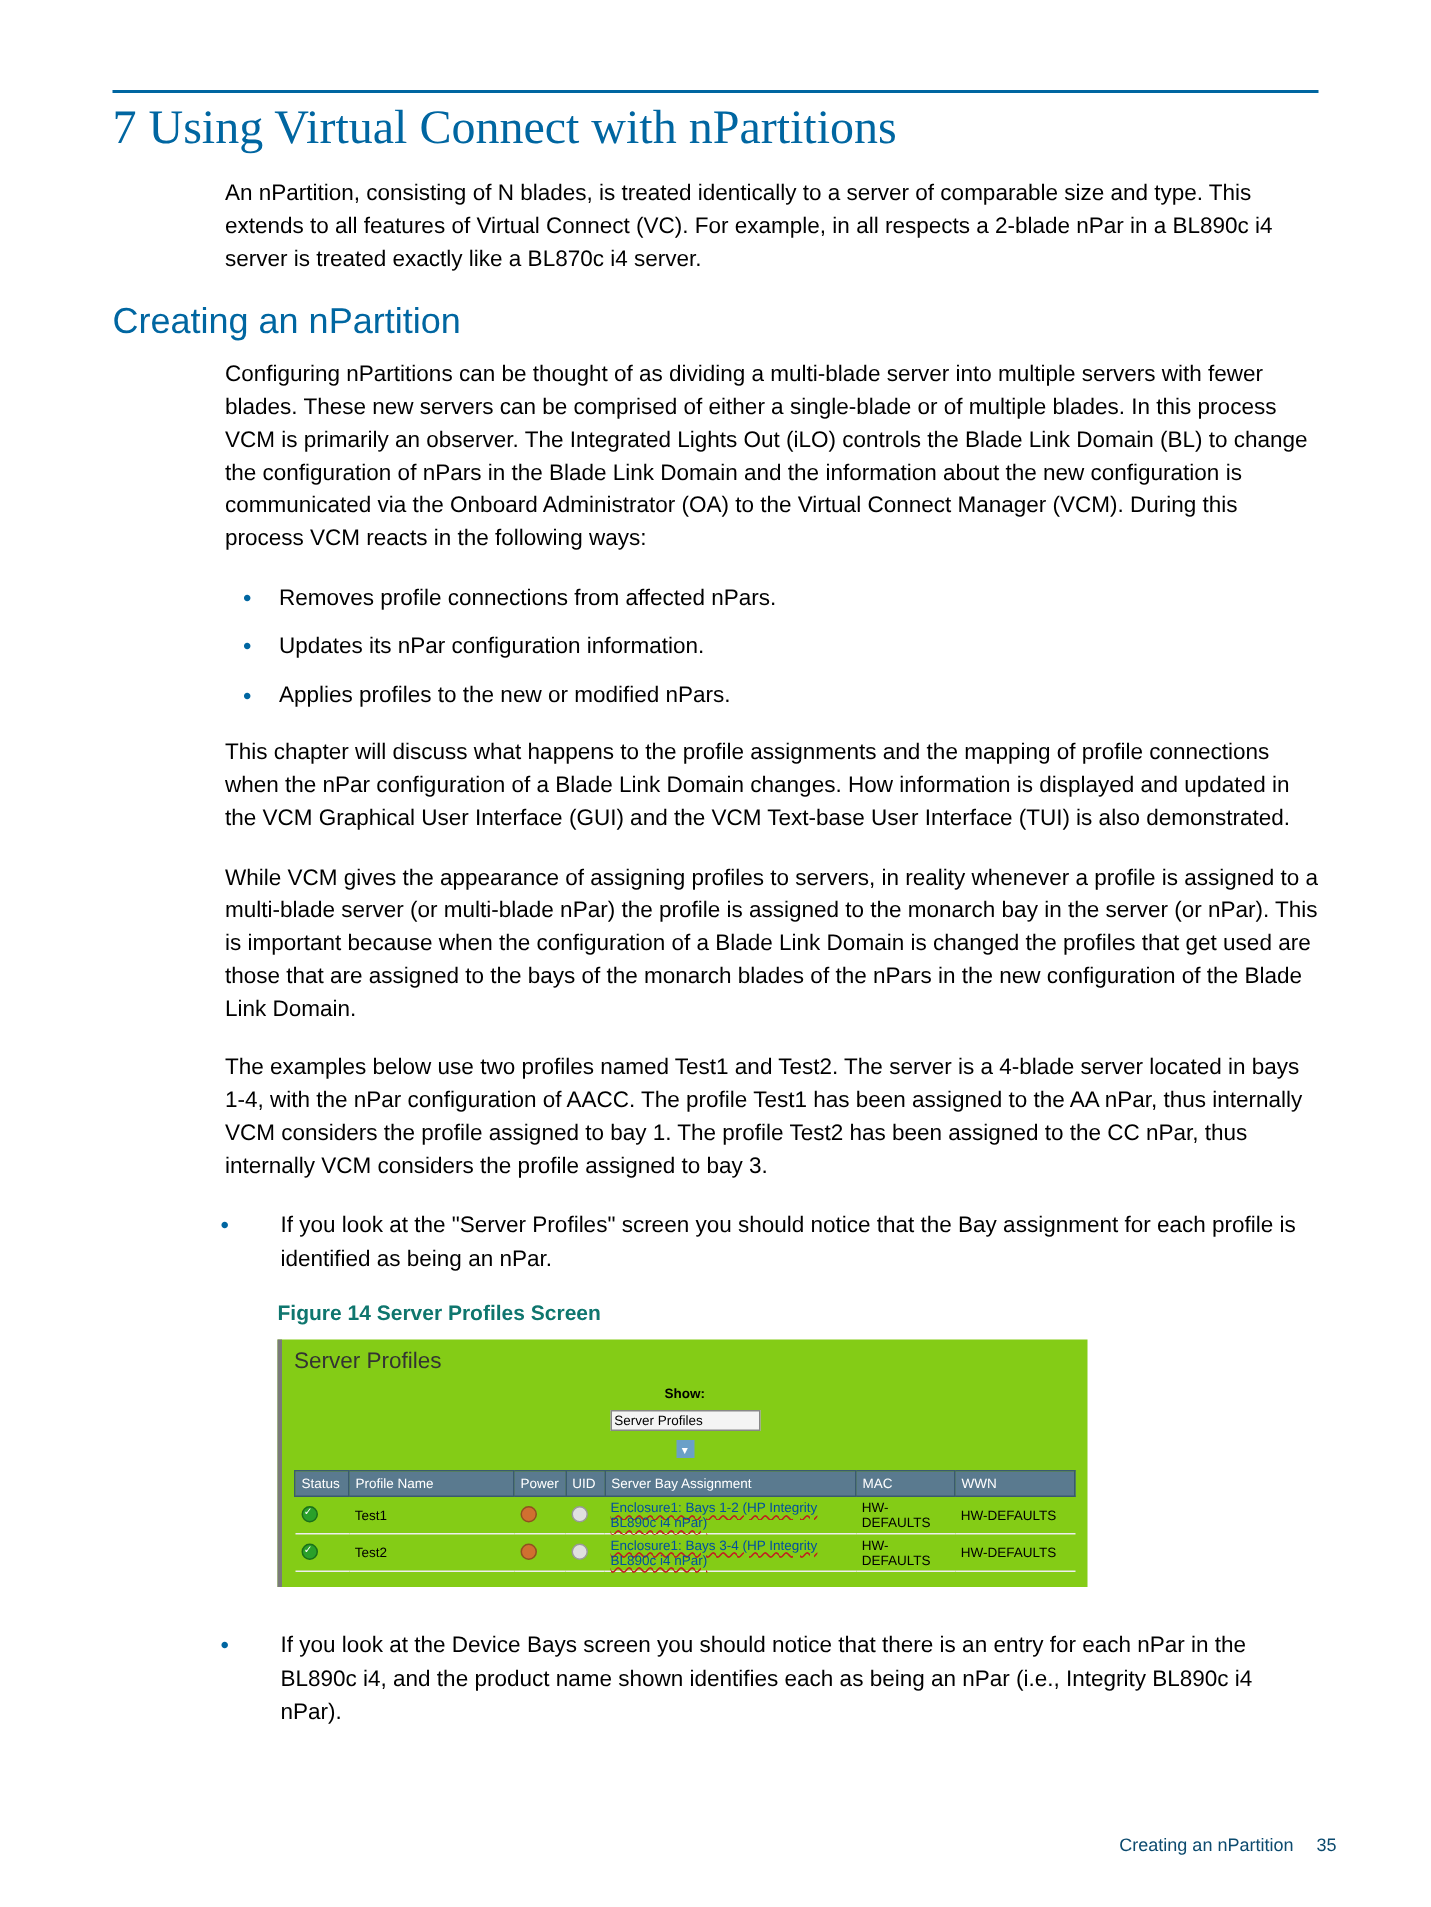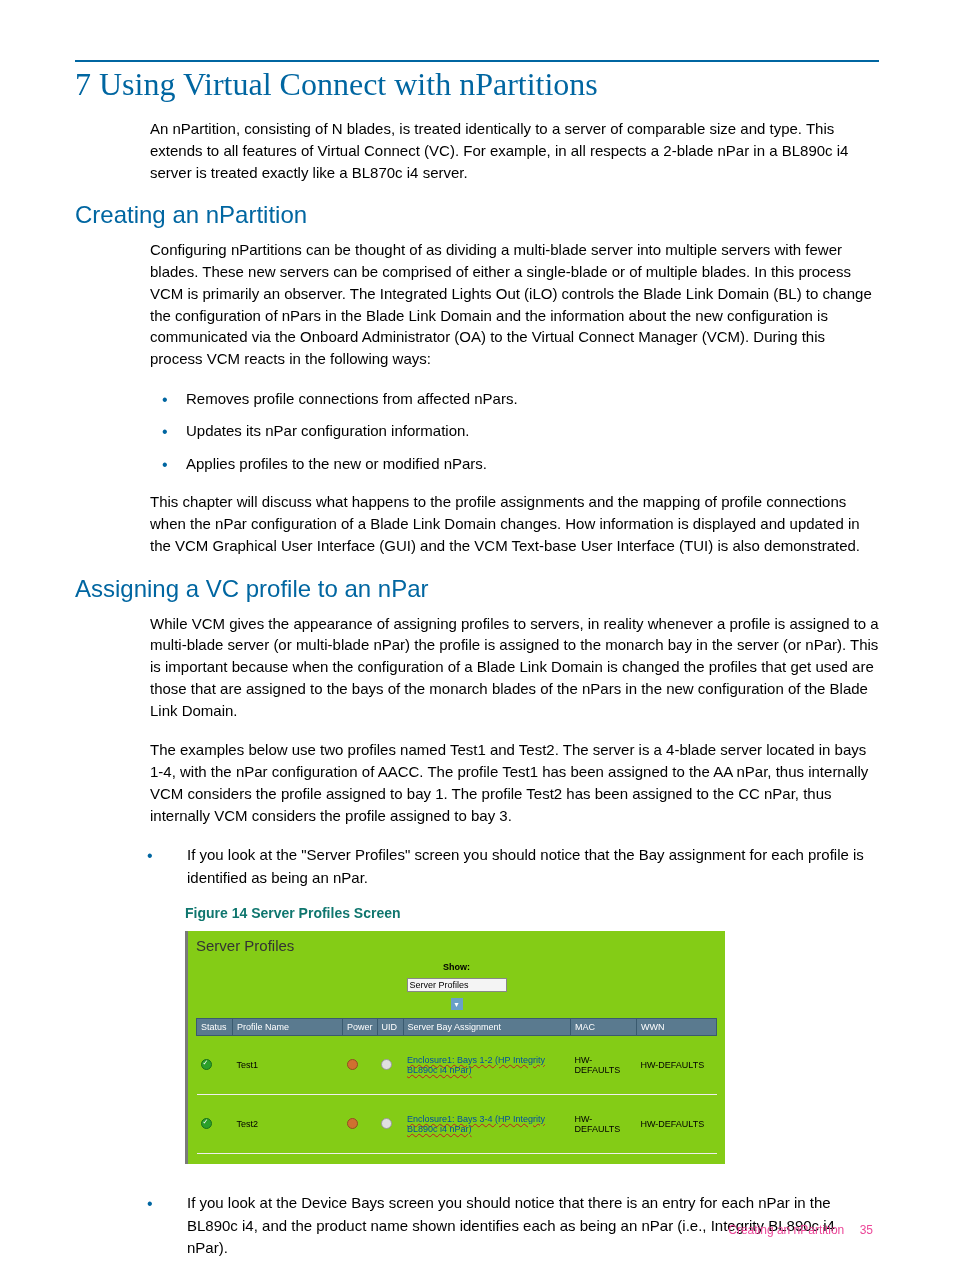--- a/index.html
+++ b/index.html
@@ -121,21 +121,21 @@
     .sp-table { width: 100%; border-collapse: collapse; font-size: 9px; }
     .sp-table th {
       background: #5a7a8f;
       color: #fff;
       text-align: left;
       padding: 3px 4px;
       border: 1px solid #3a5a6f;
       font-weight: normal;
     }
     .sp-table td {
-      padding: 19px 4px;
+      padding: 2px 4px;
       border-bottom: 1px solid #eee;
       vertical-align: middle;
     }
     .status-dot {
       width: 11px; height: 11px; border-radius: 50%;
       background: #2aa02a; border: 1px solid #1a701a; display: inline-block;
       position: relative;
     }
     .status-dot::after { content: "✓"; color:#fff; font-size:7px; position:absolute; left:1px; top:-1px;}
     .power-dot {
@@ -148,23 +148,23 @@
     }
     .bay-link {
       color: #0050a0;
       text-decoration: underline;
       text-decoration-color: #c02020;
       text-decoration-style: wavy;
     }
     .footer {
       position: absolute;
       bottom: 34px;
-      right: 81px;
+      right: 63px;
       font-size: 12px;
-      color: #ec4899;
+      color: #0c4a6e;
     }
     .footer .pn { margin-left: 12px; }
   </style>
 </head>
 <body>
 
 <div class="page">
   <div class="rule"></div>
   <h1 class="chapter-title">7 Using Virtual Connect with nPartitions</h1>
 
@@ -172,21 +172,20 @@
 
   <h2 class="h2">Creating an nPartition</h2>
   <p class="body-block">Configuring nPartitions can be thought of as dividing a multi-blade server into multiple servers with fewer blades. These new servers can be comprised of either a single-blade or of multiple blades. In this process VCM is primarily an observer. The Integrated Lights Out (iLO) controls the Blade Link Domain (BL) to change the configuration of nPars in the Blade Link Domain and the information about the new configuration is communicated via the Onboard Administrator (OA) to the Virtual Connect Manager (VCM). During this process VCM reacts in the following ways:</p>
   <ul class="bullets">
     <li>Removes profile connections from affected nPars.</li>
     <li>Updates its nPar configuration information.</li>
     <li>Applies profiles to the new or modified nPars.</li>
   </ul>
   <p class="body-block">This chapter will discuss what happens to the profile assignments and the mapping of profile connections when the nPar configuration of a Blade Link Domain changes. How information is displayed and updated in the VCM Graphical User Interface (GUI) and the VCM Text-base User Interface (TUI) is also demonstrated.</p>
 
-  <h2 class="h2">Assigning a VC profile to an nPar</h2>
   <p class="body-block">While VCM gives the appearance of assigning profiles to servers, in reality whenever a profile is assigned to a multi-blade server (or multi-blade nPar) the profile is assigned to the monarch bay in the server (or nPar). This is important because when the configuration of a Blade Link Domain is changed the profiles that get used are those that are assigned to the bays of the monarch blades of the nPars in the new configuration of the Blade Link Domain.</p>
   <p class="body-block">The examples below use two profiles named Test1 and Test2. The server is a 4-blade server located in bays 1-4, with the nPar configuration of AACC. The profile Test1 has been assigned to the AA nPar, thus internally VCM considers the profile assigned to bay 1. The profile Test2 has been assigned to the CC nPar, thus internally VCM considers the profile assigned to bay 3.</p>
 
   <ul class="bullets nested">
     <li>If you look at the "Server Profiles" screen you should notice that the Bay assignment for each profile is identified as being an nPar.</li>
   </ul>
 
   <div class="figure-caption">Figure 14 Server Profiles Screen</div>
 
   <div class="screenshot">

